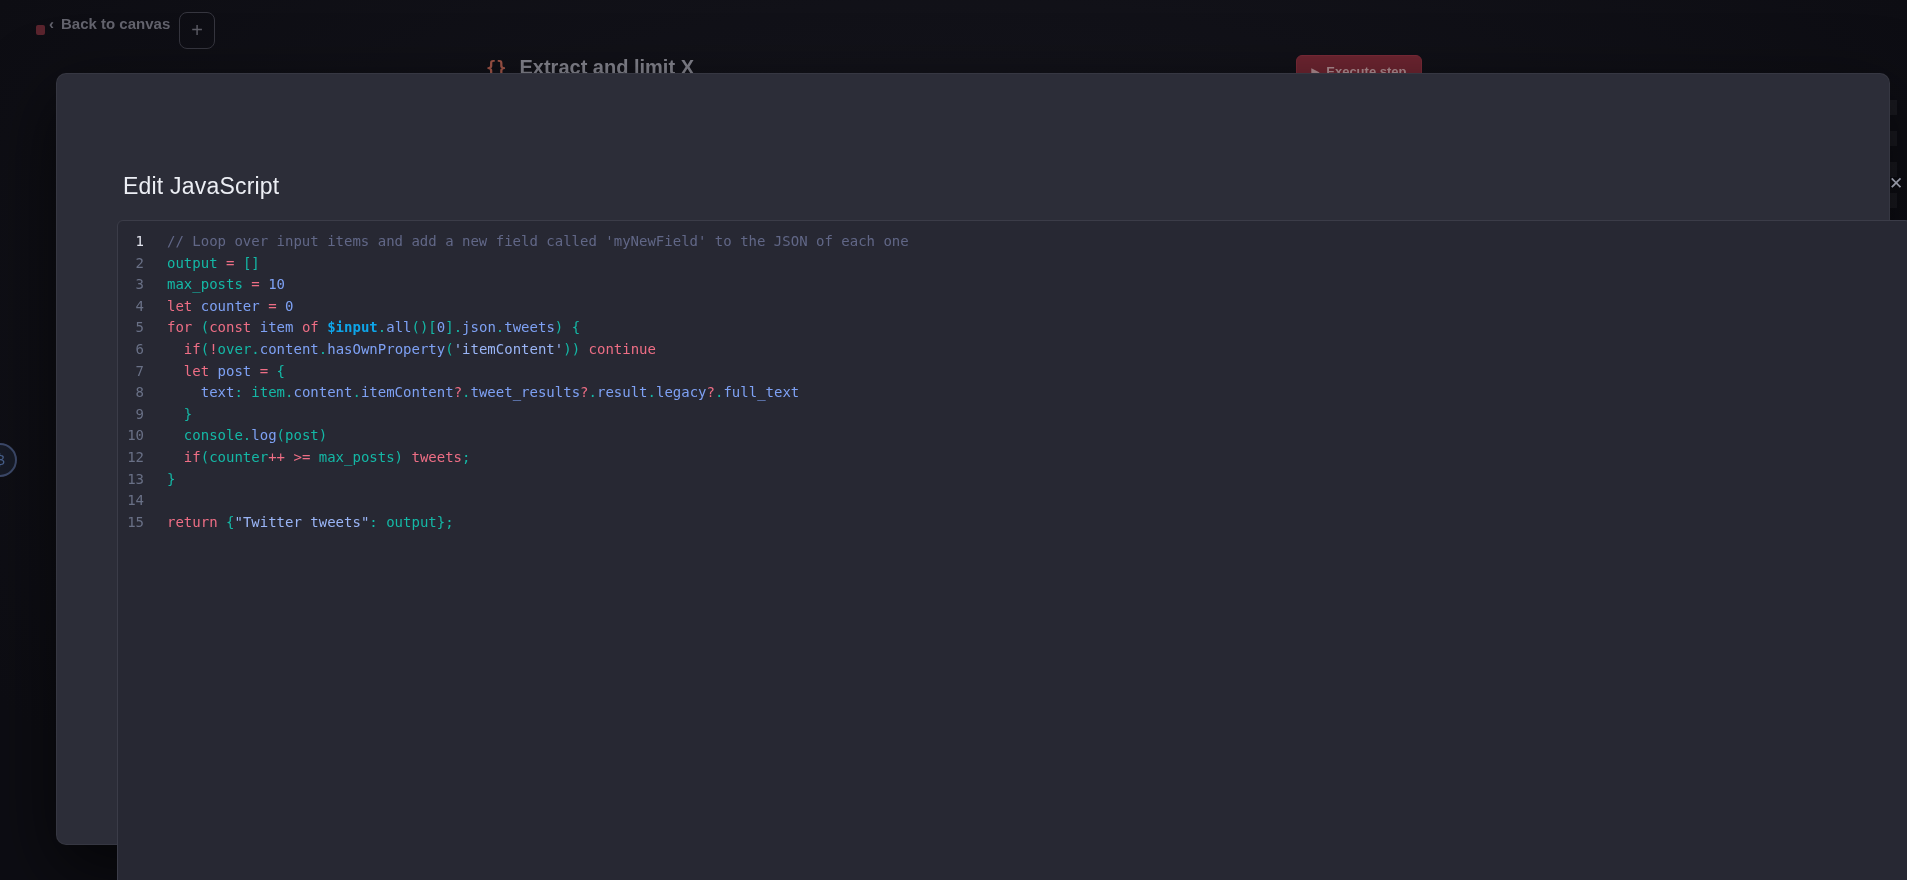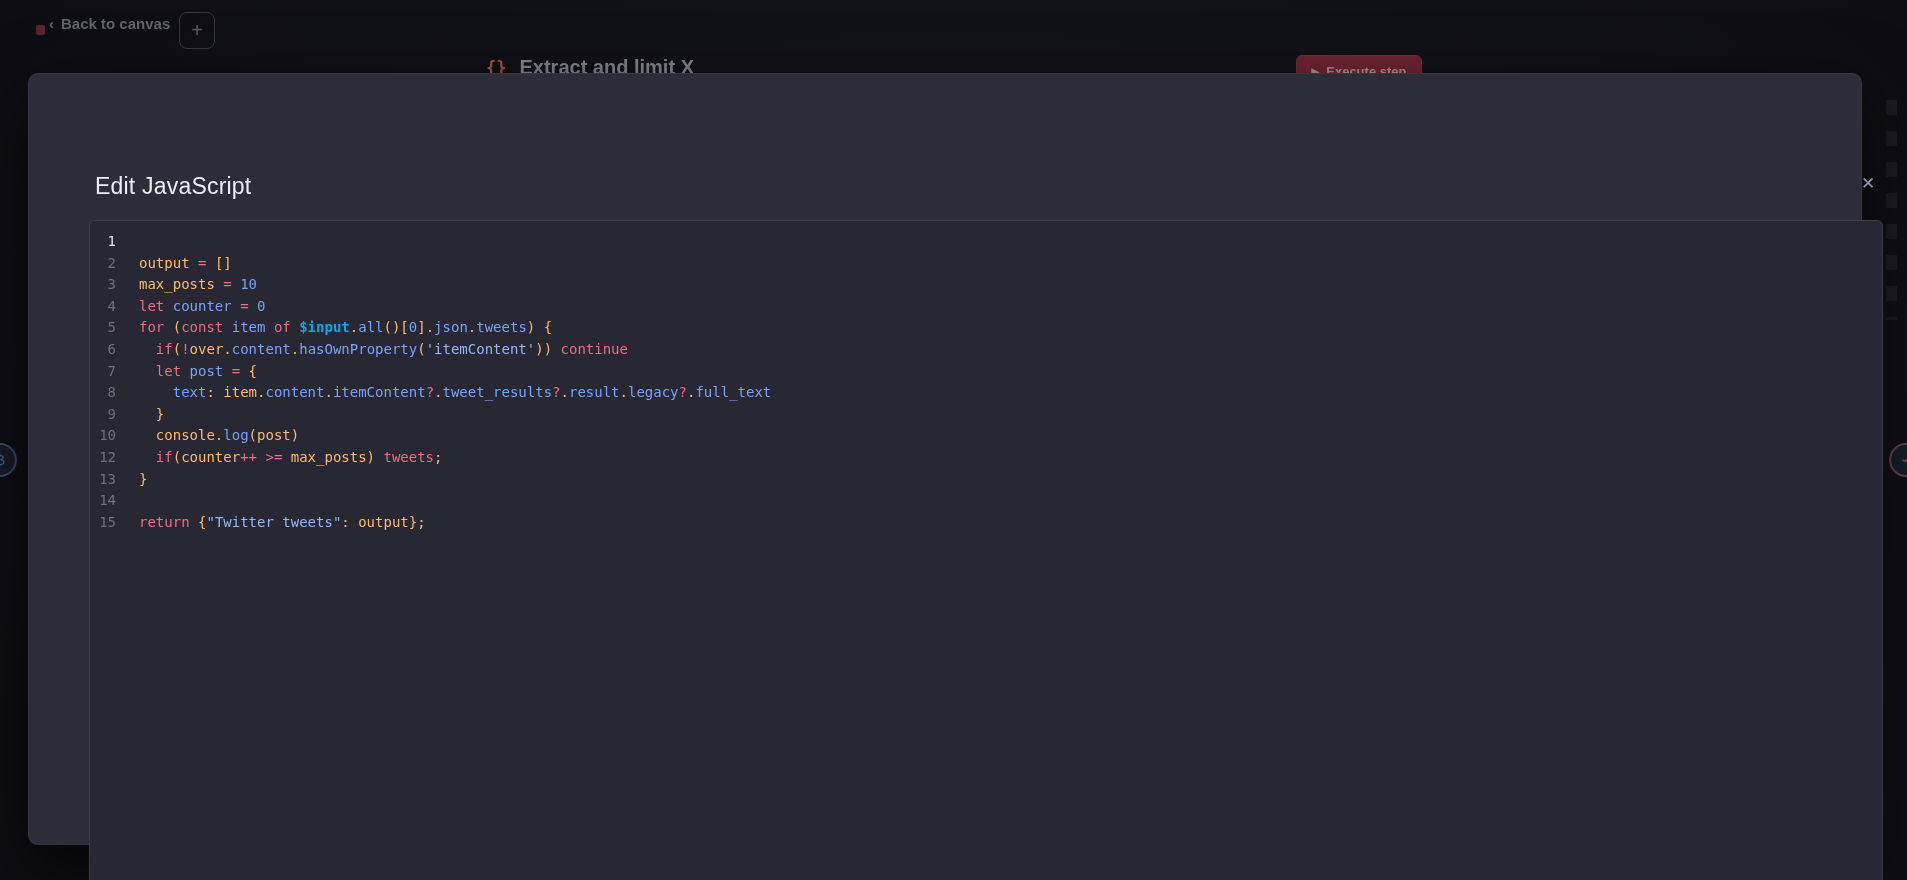--- a/index.html
+++ b/index.html
@@ -64,21 +64,21 @@
     top: 849px; height: 14px; border: 1px solid rgba(255,255,255,0.07); border-radius: 3px;
   }
   .remnant-pill.a { left: 250px; width: 46px; }
   .remnant-pill.b { left: 315px; width: 48px; }
   .remnant-pill.c { left: 381px; width: 22px; }
   .remnant-hline { left: 240px; top: 866px; width: 234px; height: 1px; background: rgba(255,255,255,0.09); }
   .remnant-vline { left: 473px; top: 848px; width: 1px; height: 32px; background: rgba(255,255,255,0.09); }
 
   
   .modal {
-    position: absolute; left: 28px; top: 73px; width: 1834px; height: 772px;
+    position: absolute; left: 56px; top: 73px; width: 1834px; height: 772px;
     background: #2c2d38; border: 1px solid rgba(255,255,255,0.05);
     border-radius: 10px; box-shadow: 0 24px 70px rgba(0,0,0,0.65);
   }
   .modal-title {
     position: absolute; left: 66px; top: 99px;
     font-size: 23px; font-weight: 500; color: #eceef4; letter-spacing: .2px;
   }
   .modal-close {
     position: absolute; left: 1824px; top: 95px; width: 30px; height: 30px;
     background: transparent; border: none; color: #9295a2; font-size: 17px;
@@ -96,21 +96,21 @@
   .ln {
     width: 26px; flex: 0 0 26px; text-align: right;
     color: #697086; user-select: none;
   }
   .ln.act { color: #e3e5ef; }
   .cd { margin-left: 23px; white-space: pre; }
 
   .t-c { color: #616787; }
   .t-k { color: #ee6e85; }
   .t-o { color: #ee6e85; }
-  .t-p { color: #fdba74; }
+  .t-p { color: #14b8a6; }
   .t-f { color: #7ea1f4; }
   .t-d { color: #7ea1f4; margin-top: 36px; }
   .t-n { color: #7ea1f4; }
   .t-s { color: #9ab5f6; }
   .t-b { color: #0ea5e9; font-weight: bold; }
 </style>
 </head>
 <body>
 
 <div class="bg-el logo-fragment"></div>
@@ -154,20 +154,21 @@
 <div class="bg-el remnant-vline"></div>
 
 <div class="modal">
   <div class="modal-title">Edit JavaScript</div>
   <button class="modal-close">✕</button>
 
   <div class="editor">
     <div id="code-lines">
         <div class="cl">
           <span class="ln act">1</span>
+          <span class="cd"><span class="t-c">// Loop over input items and add a new field called 'myNewField' to the JSON of each one</span></span>
         </div>
         <div class="cl">
           <span class="ln">2</span>
           <span class="cd"><span class="t-p">output </span><span class="t-o">= </span><span class="t-p">[]</span></span>
         </div>
         <div class="cl">
           <span class="ln">3</span>
           <span class="cd"><span class="t-p">max_posts </span><span class="t-o">= </span><span class="t-n">10</span></span>
         </div>
         <div class="cl">

